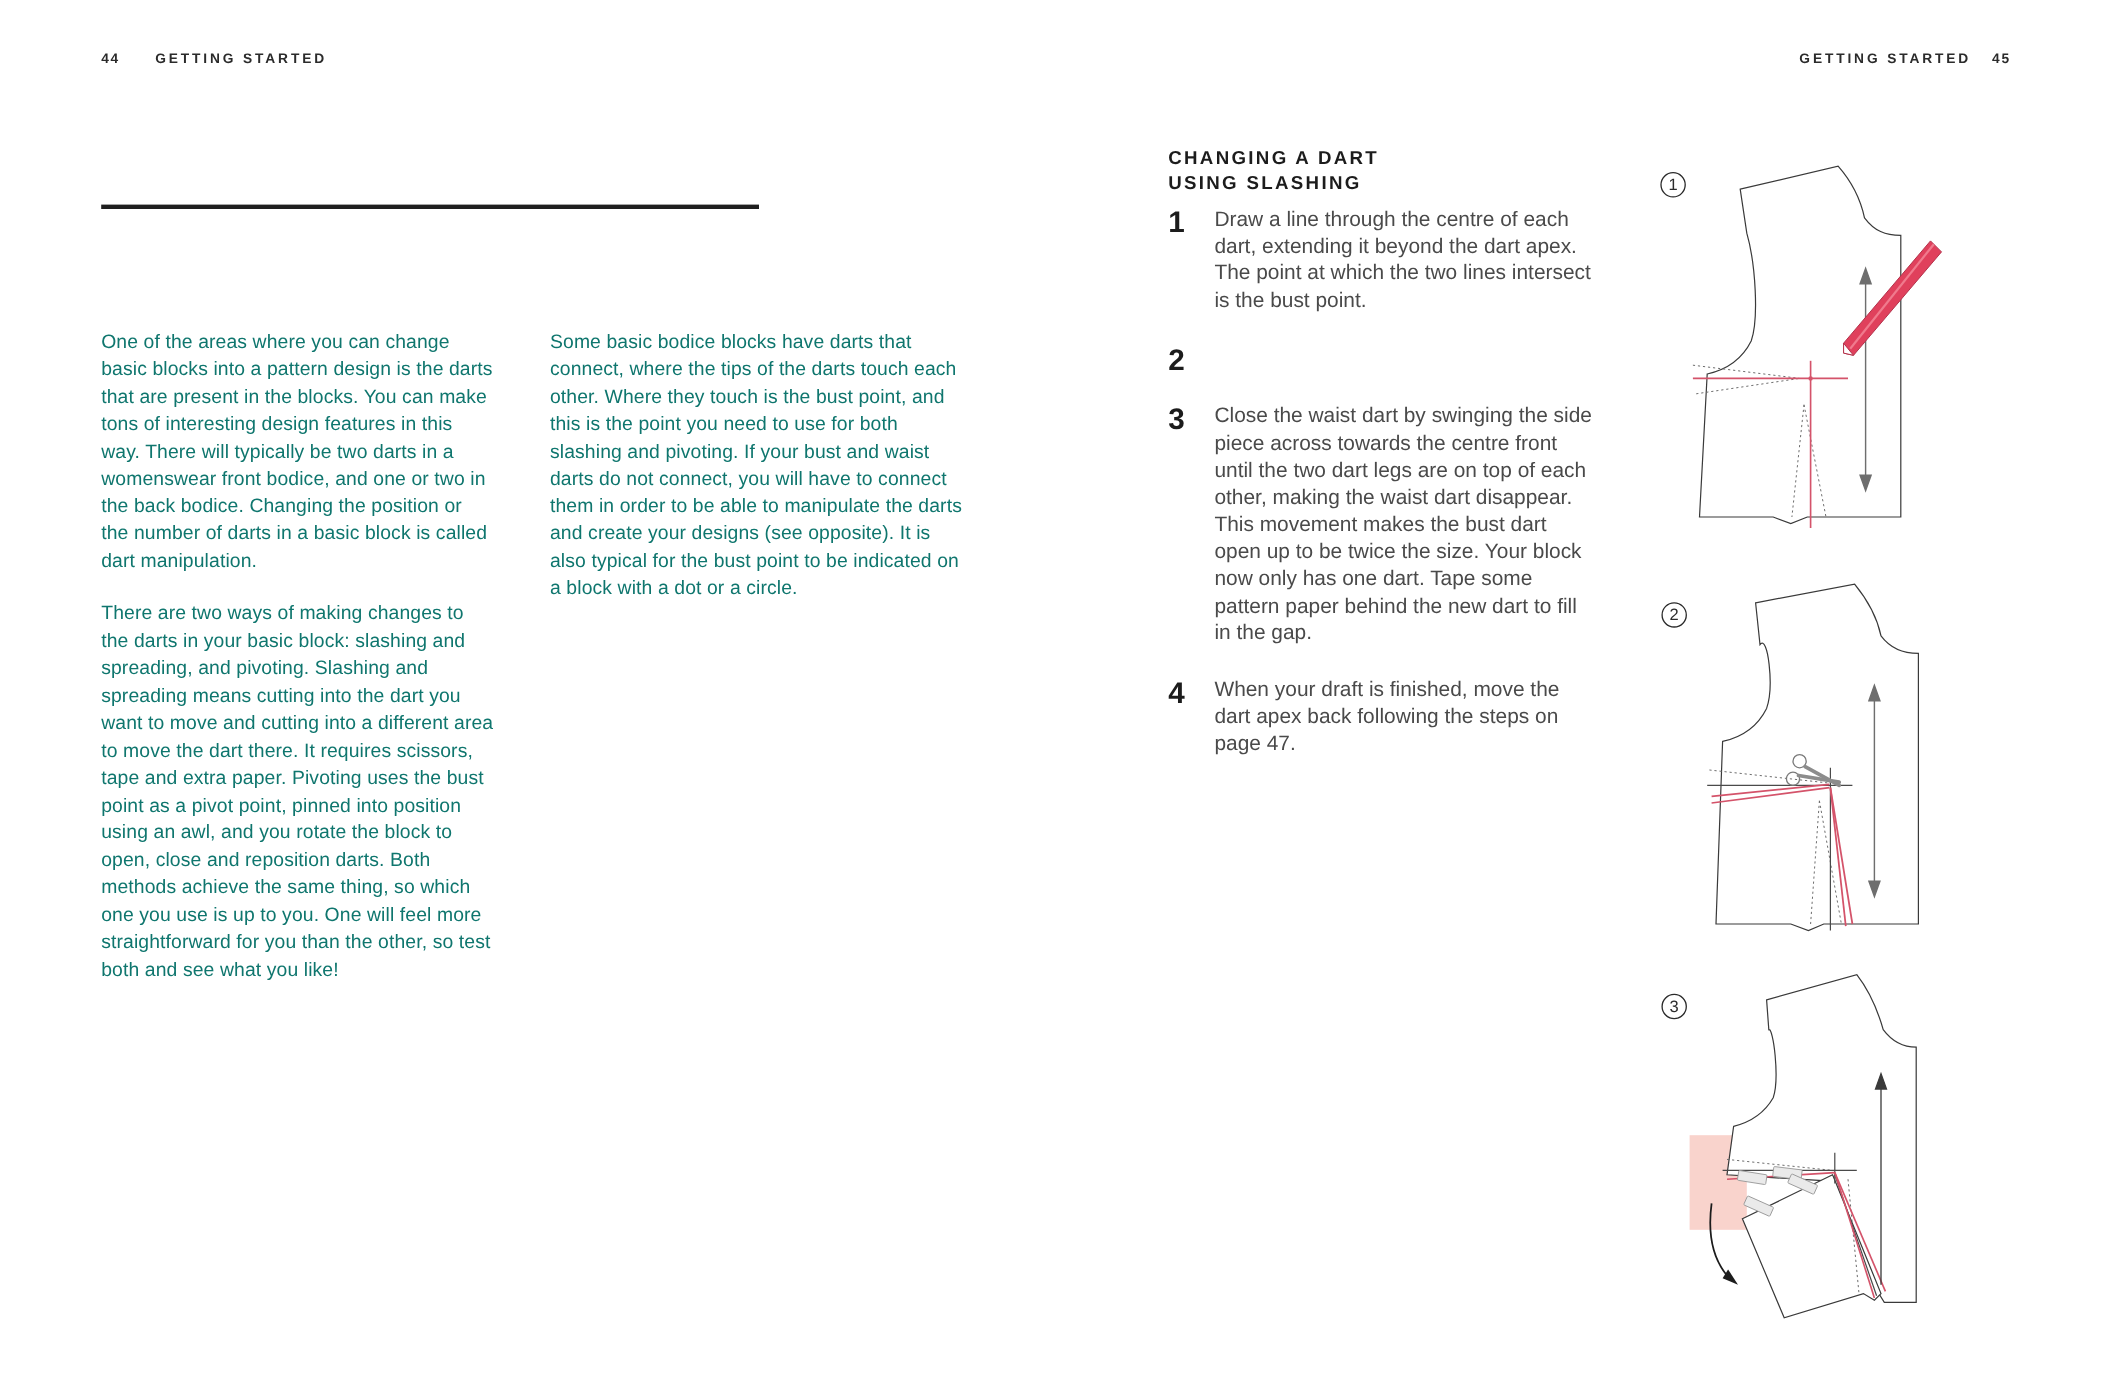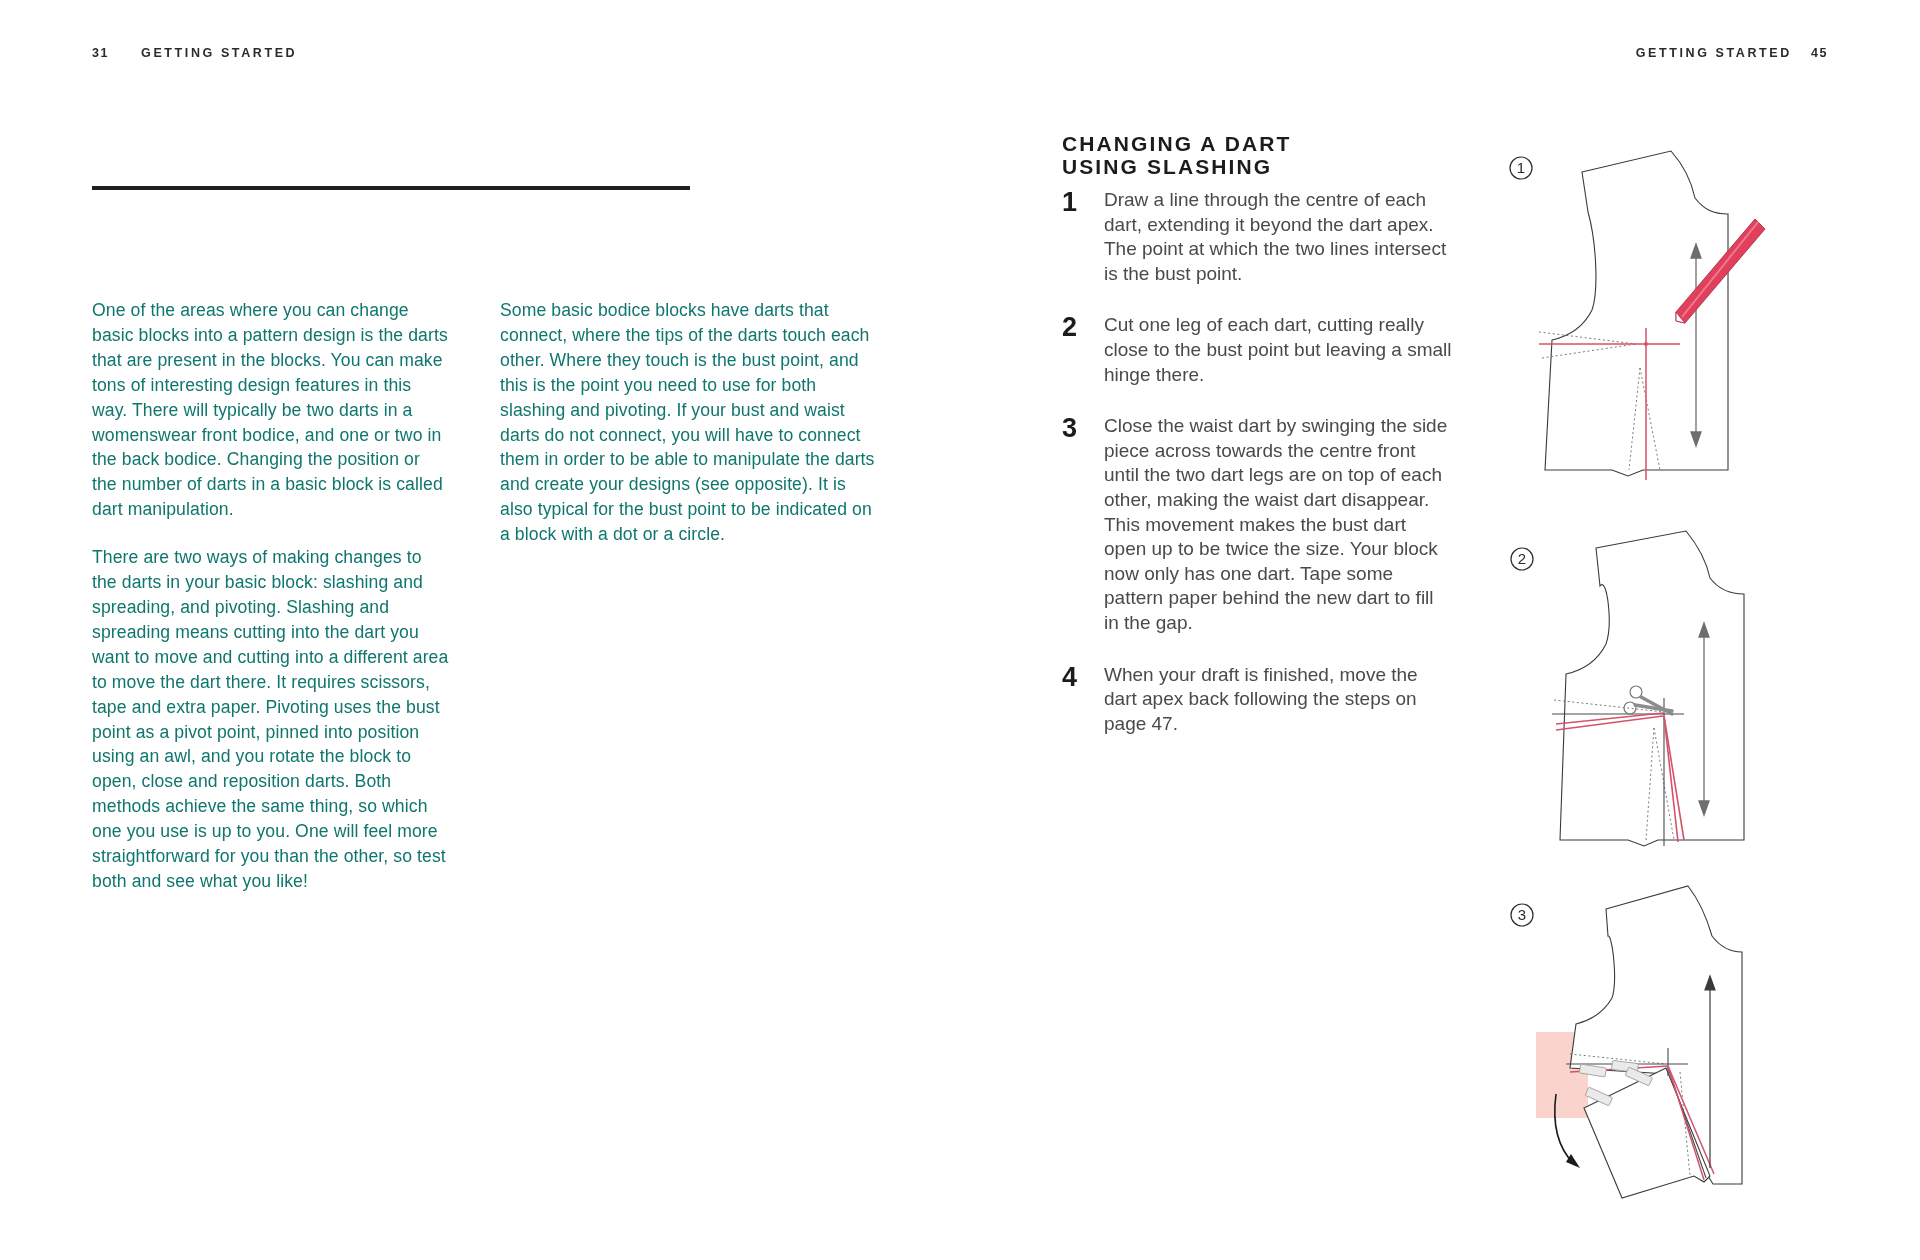--- a/index.html
+++ b/index.html
@@ -59,21 +59,21 @@
   }
   .col-1{left:92px;}
   .col-2{left:500px;width:380px;}
   .col p{margin:0 0 23px 0;}
   .col p:last-child{margin-bottom:0;}
 
   
   .side-heading{
     position:absolute;
     left:1062px;top:132px;
-    font-size:21px;
+    font-size:17px;
     font-weight:700;
     letter-spacing:2.1px;
     line-height:23px;
     color:#1c1c1c;
     white-space:pre-line;
   }
 
   .steps{
     position:absolute;
     left:1062px;top:188px;
@@ -111,21 +111,21 @@
     font-size:15px;
     fill:#2b2b2b;
   }
 </style>
 </head>
 <body>
 
 <div class="page">
 
   <div class="runhead runhead-left">
-    <span class="folio">31</span>
+    <span class="folio">44</span>
     <span>GETTING STARTED</span>
   </div>
 
   <div class="runhead runhead-right">
     <span>GETTING STARTED</span>
     <span class="folio">45</span>
   </div>
 
   <div class="title-rule"></div>
 
@@ -141,21 +141,20 @@
   <div class="side-heading">CHANGING A DART
 USING SLASHING</div>
 
   <div class="steps">
     <div class="step">
       <div class="step-num">1</div>
       <div class="step-text">Draw a line through the centre of each dart, extending it beyond the dart apex. The point at which the two lines intersect is the bust point.</div>
     </div>
     <div class="step">
       <div class="step-num">2</div>
-      <div class="step-text">Cut one leg of each dart, cutting really close to the bust point but leaving a small hinge there.</div>
     </div>
     <div class="step">
       <div class="step-num">3</div>
       <div class="step-text">Close the waist dart by swinging the side piece across towards the centre front until the two dart legs are on top of each other, making the waist dart disappear. This movement makes the bust dart open up to be twice the size. Your block now only has one dart. Tape some pattern paper behind the new dart to fill in the gap.</div>
     </div>
     <div class="step">
       <div class="step-num">4</div>
       <div class="step-text">When your draft is finished, move the dart apex back following the steps on page 47.</div>
     </div>
   </div>

